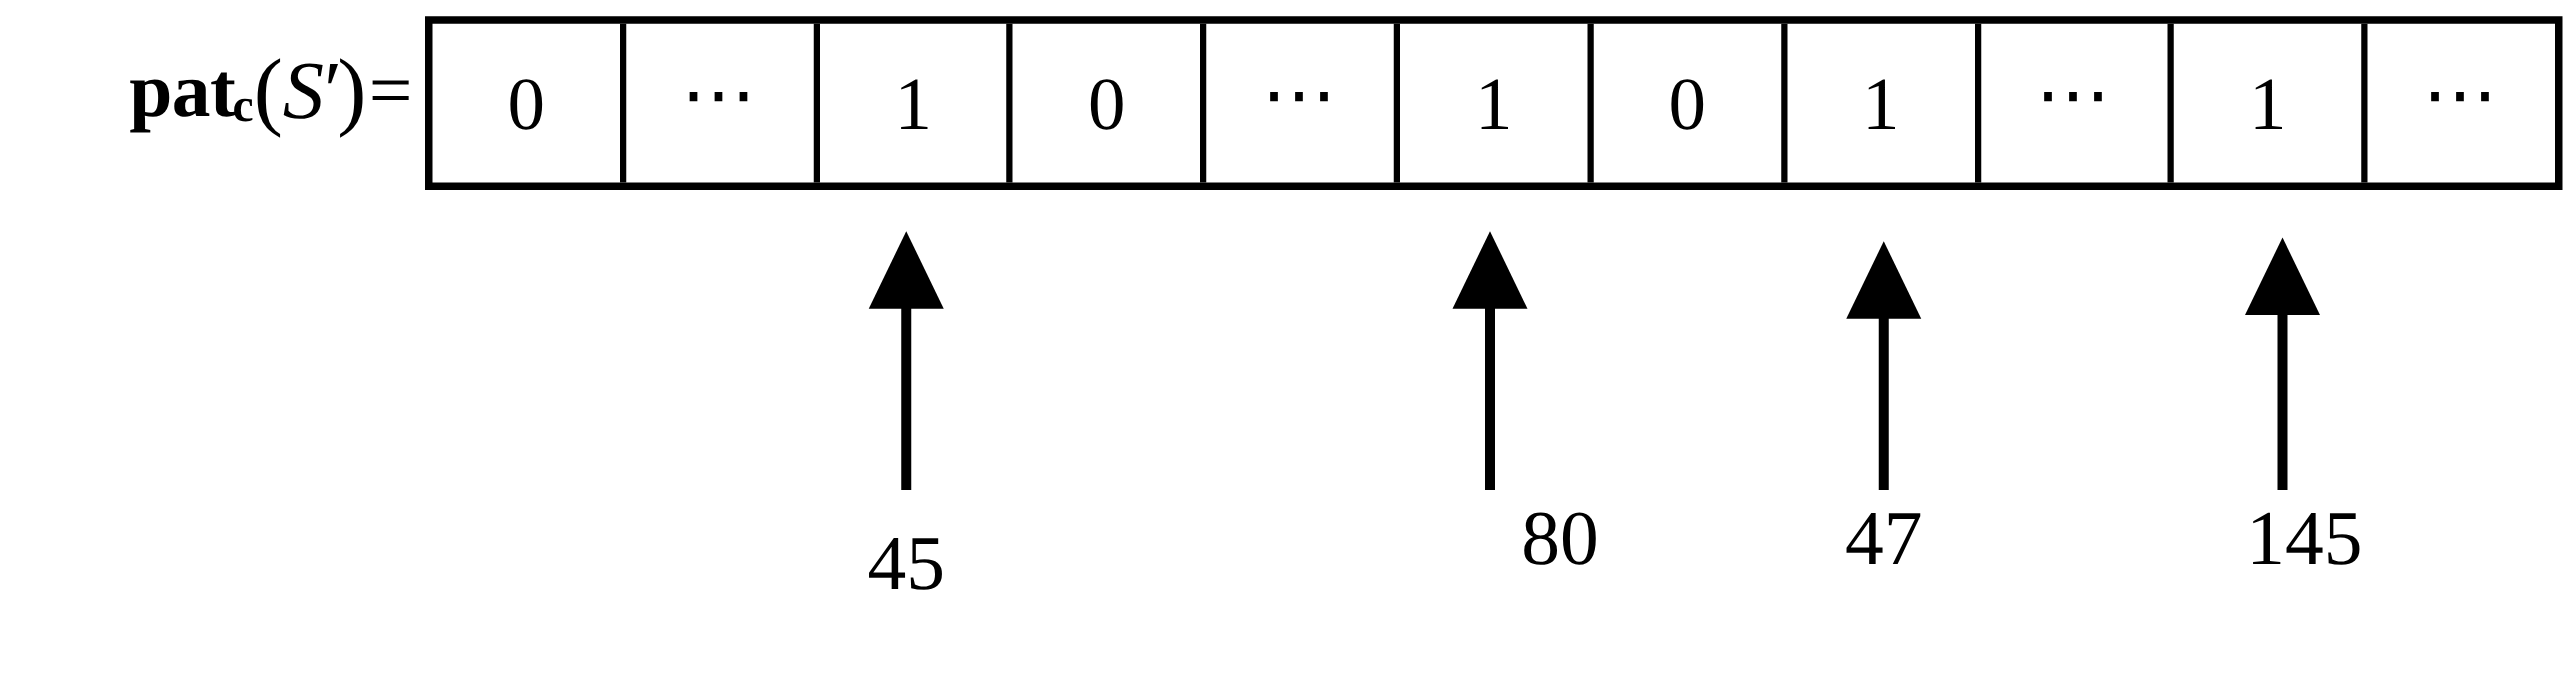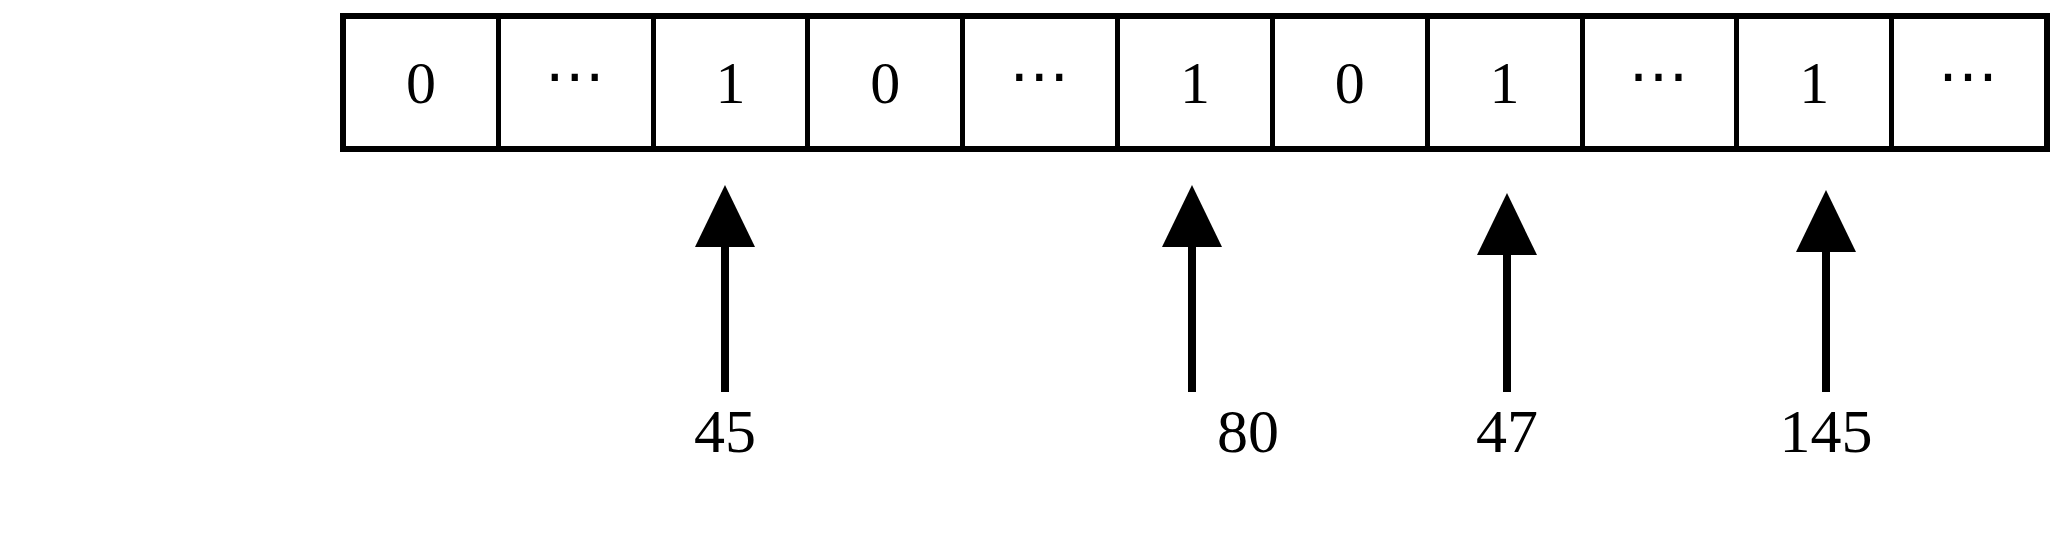--- a/index.html
+++ b/index.html
@@ -137,51 +137,60 @@
     font-size: 62px;
     line-height: 1;
     color: #000000;
   }
 </style>
 </head>
 <body>
 
 <div id="figure">
 
+  <div id="label">
+    <span class="lbl-pat">pat</span>
+      <span class="lbl-sub">c</span>
+      <span class="lbl-paren">(</span>
+      <span class="lbl-var">S</span>
+      <span class="lbl-prime">′</span>
+      <span class="lbl-paren">)</span>
+      <span class="lbl-eq">=</span>
+  </div>
 
   <div id="strip">
       <div class="cell">0</div>
       <div class="cell dots">⋯</div>
       <div class="cell">1</div>
       <div class="cell">0</div>
       <div class="cell dots">⋯</div>
       <div class="cell">1</div>
       <div class="cell">0</div>
       <div class="cell">1</div>
       <div class="cell dots">⋯</div>
       <div class="cell">1</div>
       <div class="cell dots">⋯</div>
     </div>
 
   <div id="overlay">
       <div class="arrow" style="left: 695px; top: 185px; height: 207px;">
         <div class="head"></div>
         <div class="shaft" style="height: 147px;"></div>
       </div>
-      <div class="num" style="left: 605px;">45</div>
+      <div class="num" style="left: 605px; margin-top: 20px;">45</div>
       <div class="arrow" style="left: 1162px; top: 185px; height: 207px;">
         <div class="head"></div>
         <div class="shaft" style="height: 147px;"></div>
       </div>
       <div class="num" style="left: 1128px;">80</div>
       <div class="arrow" style="left: 1477px; top: 193px; height: 199px;">
         <div class="head"></div>
         <div class="shaft" style="height: 139px;"></div>
       </div>
       <div class="num" style="left: 1387px;">47</div>
       <div class="arrow" style="left: 1796px; top: 190px; height: 202px;">
         <div class="head"></div>
         <div class="shaft" style="height: 142px;"></div>
       </div>
-      <div class="num" style="left: 1706px;">145</div>
+      <div class="num" style="left: 1650px; text-align: right;">145</div>
     </div>
 
 </div>
 
 </body></html>

